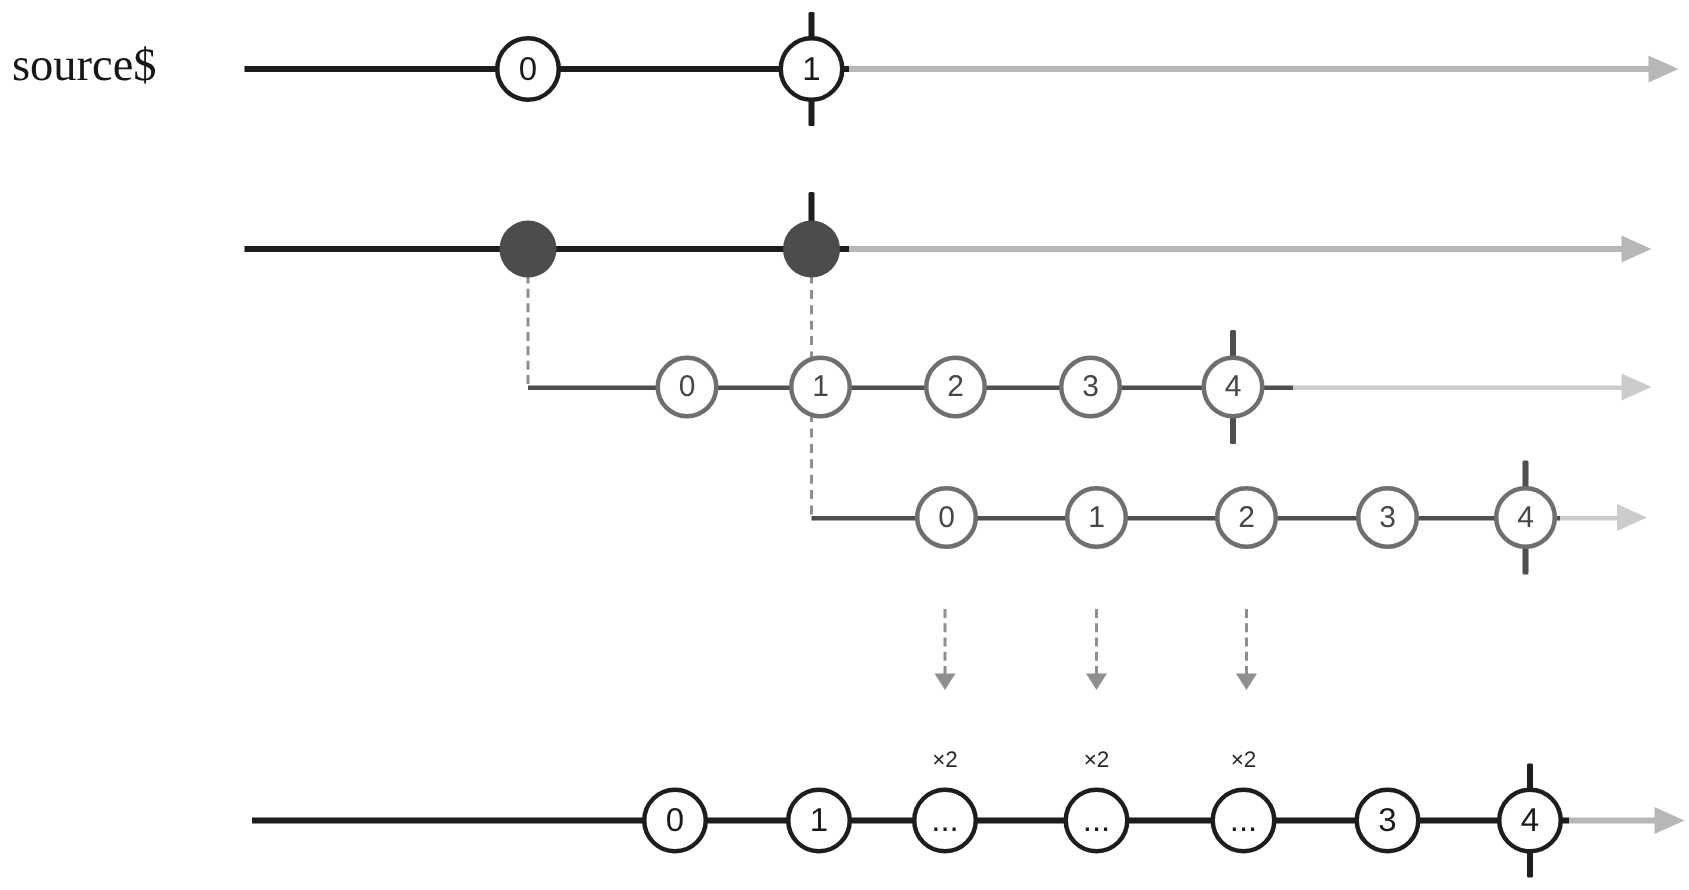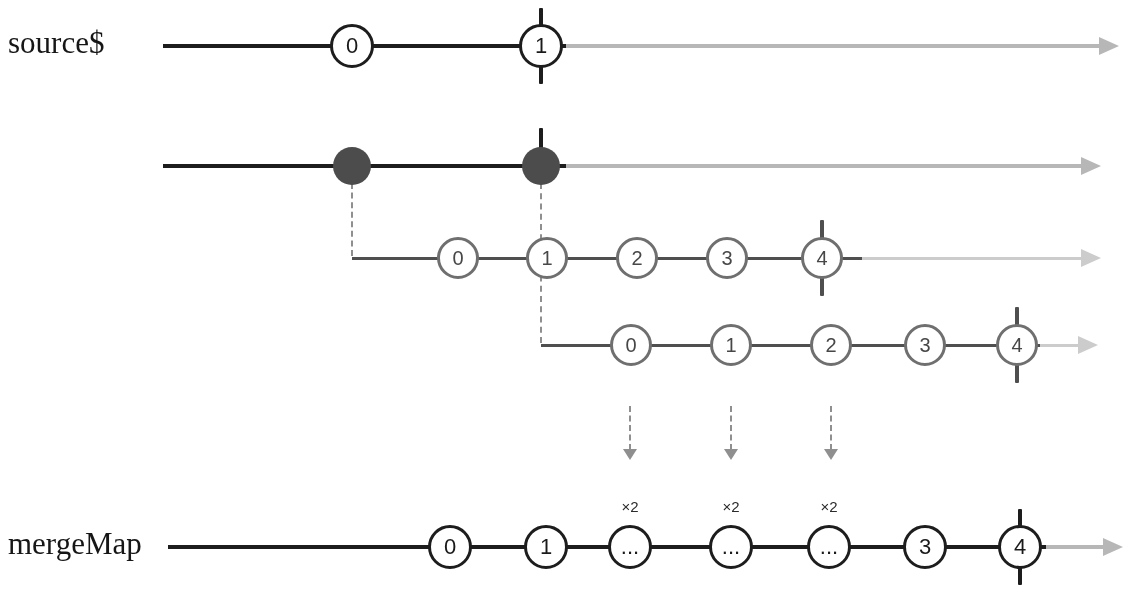--- a/index.html
+++ b/index.html
@@ -77,21 +77,20 @@
     <div class="marble" style="left: 801px; top: 237px; width: 42px; height: 42px; border-color: rgb(111, 111, 111); color: rgb(71, 71, 71); font-size: 20px;">4</div>
     <div class="line" style="left: 541px; top: 343.5px; width: 499px; height: 3px; background: rgb(79, 79, 79);"></div>
     <div class="line" style="left: 1040px; top: 343.5px; width: 39px; height: 3px; background: rgb(204, 204, 204);"></div>
     <div class="arrow-right" style="left: 1078px; top: 336px; border-left-color: rgb(204, 204, 204);"></div>
     <div class="marble" style="left: 610px; top: 324px; width: 42px; height: 42px; border-color: rgb(111, 111, 111); color: rgb(71, 71, 71); font-size: 20px;">0</div>
     <div class="marble" style="left: 710px; top: 324px; width: 42px; height: 42px; border-color: rgb(111, 111, 111); color: rgb(71, 71, 71); font-size: 20px;">1</div>
     <div class="marble" style="left: 810px; top: 324px; width: 42px; height: 42px; border-color: rgb(111, 111, 111); color: rgb(71, 71, 71); font-size: 20px;">2</div>
     <div class="marble" style="left: 904px; top: 324px; width: 42px; height: 42px; border-color: rgb(111, 111, 111); color: rgb(71, 71, 71); font-size: 20px;">3</div>
     <div class="tick" style="left: 1015px; top: 307px; height: 76px; background: rgb(79, 79, 79);"></div>
     <div class="marble" style="left: 996px; top: 324px; width: 42px; height: 42px; border-color: rgb(111, 111, 111); color: rgb(71, 71, 71); font-size: 20px;">4</div>
-    <div class="tl-label" style="left: 8px; top: 526px;">mergeMap</div>
     <div class="line" style="left: 168px; top: 545px; width: 878px; height: 4px; background: rgb(29, 29, 29);"></div>
     <div class="line" style="left: 1046px; top: 545px; width: 58px; height: 4px; background: rgb(183, 183, 183);"></div>
     <div class="arrow-right" style="left: 1103px; top: 538px; border-left-color: rgb(183, 183, 183);"></div>
     <div class="marble" style="left: 428px; top: 525px; width: 44px; height: 44px; border-color: rgb(29, 29, 29); color: rgb(26, 26, 26); font-size: 22px;">0</div>
     <div class="marble" style="left: 524px; top: 525px; width: 44px; height: 44px; border-color: rgb(29, 29, 29); color: rgb(26, 26, 26); font-size: 22px;">1</div>
     <div class="annot" style="left: 608px; top: 498px; width: 44px;">×2</div>
     <div class="marble" style="left: 608px; top: 525px; width: 44px; height: 44px; border-color: rgb(29, 29, 29); color: rgb(26, 26, 26); font-size: 22px;">...</div>
     <div class="annot" style="left: 709px; top: 498px; width: 44px;">×2</div>
     <div class="marble" style="left: 709px; top: 525px; width: 44px; height: 44px; border-color: rgb(29, 29, 29); color: rgb(26, 26, 26); font-size: 22px;">...</div>
     <div class="annot" style="left: 807px; top: 498px; width: 44px;">×2</div>

